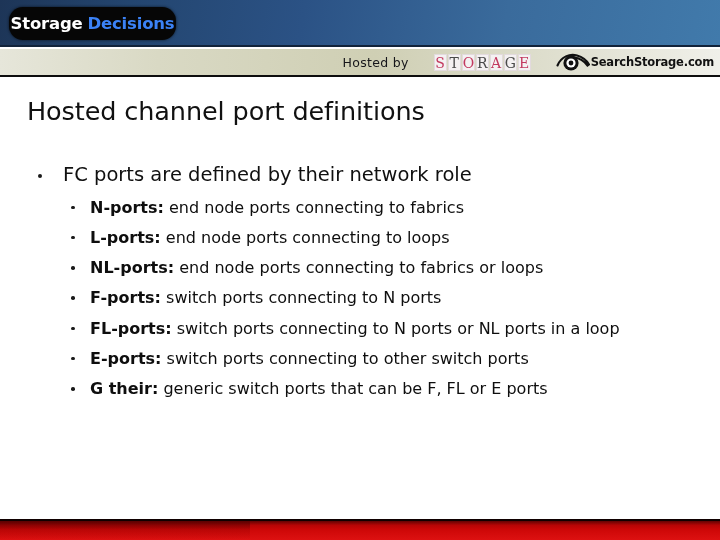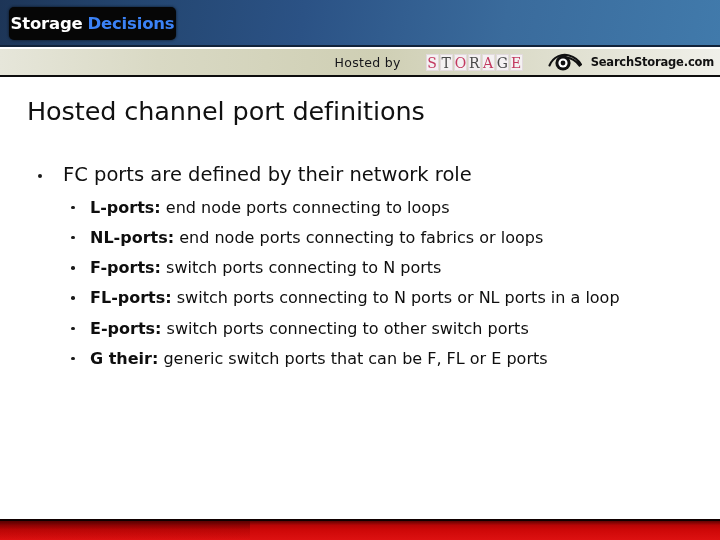--- a/index.html
+++ b/index.html
@@ -31,21 +31,21 @@
     height: 2px;
     background: #12233a;
   }
   .sd-logo {
     position: absolute;
     left: 9px;
     top: 7px;
     width: 167px;
     height: 33px;
     background: #060606;
-    border-radius: 5px;
+    border-radius: 14px;
     box-shadow: 0 0 3px rgba(0,0,0,0.7);
     display: flex;
     align-items: center;
     justify-content: center;
     gap: 5px;
     font-size: 16.5px;
     font-weight: bold;
     letter-spacing: -0.2px;
   }
   .sd-logo .w { color: #ffffff; }
@@ -98,21 +98,20 @@
     display: flex;
     align-items: center;
     gap: 1px;
   }
   .eye-icon { display:block; }
   .ss-text {
     font-size: 11.5px;
     font-weight: bold;
     color: #121212;
     letter-spacing: -0.2px;
-    margin-left: 8px;
   }
 
   
   .slide-title {
     position: absolute;
     left: 27px;
     top: 96px;
     font-size: 25.5px;
     color: #111111;
     letter-spacing: -0.1px;
@@ -235,20 +234,24 @@
 
 <div class="content">
 
   <div class="lvl1">
     <span class="bullet"></span>
     <span>FC ports are defined by their network role</span>
   </div>
 
   <div class="lvl2-list">
 
+    <div class="lvl2">
+      <span class="bullet"></span>
+      <b>N-ports:</b><span> end node ports connecting to fabrics</span>
+    </div>
 
     <div class="lvl2">
       <span class="bullet"></span>
       <b>L-ports:</b><span> end node ports connecting to loops</span>
     </div>
 
     <div class="lvl2">
       <span class="bullet"></span>
       <b>NL-ports:</b><span> end node ports connecting to fabrics or loops</span>
     </div>

